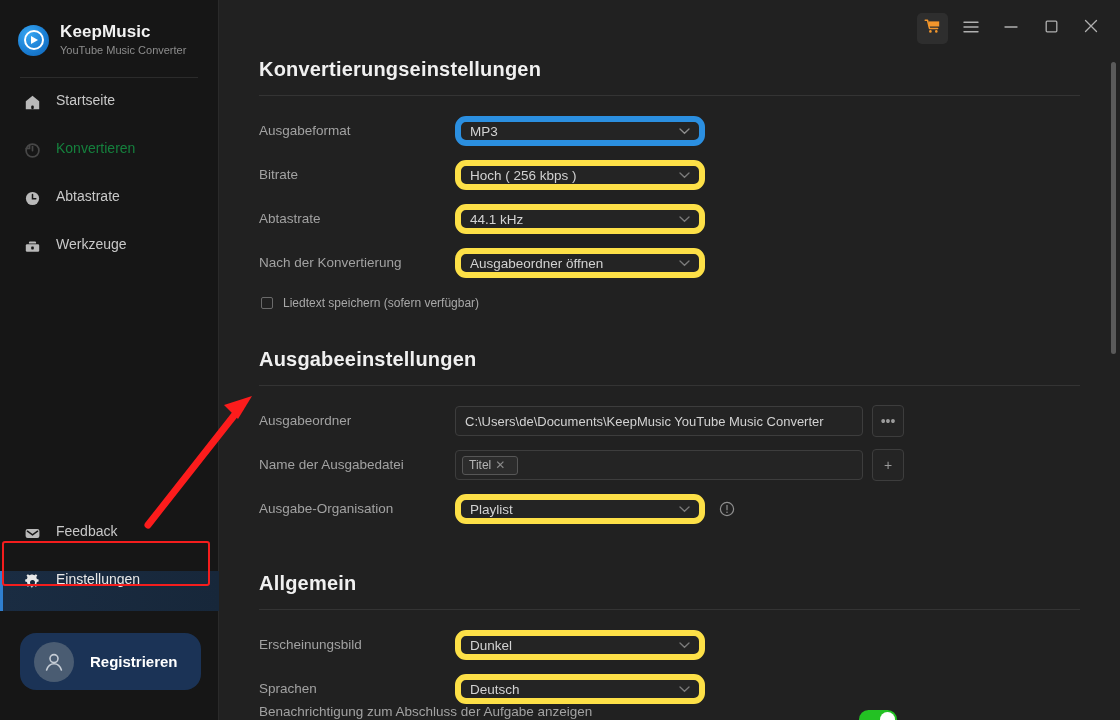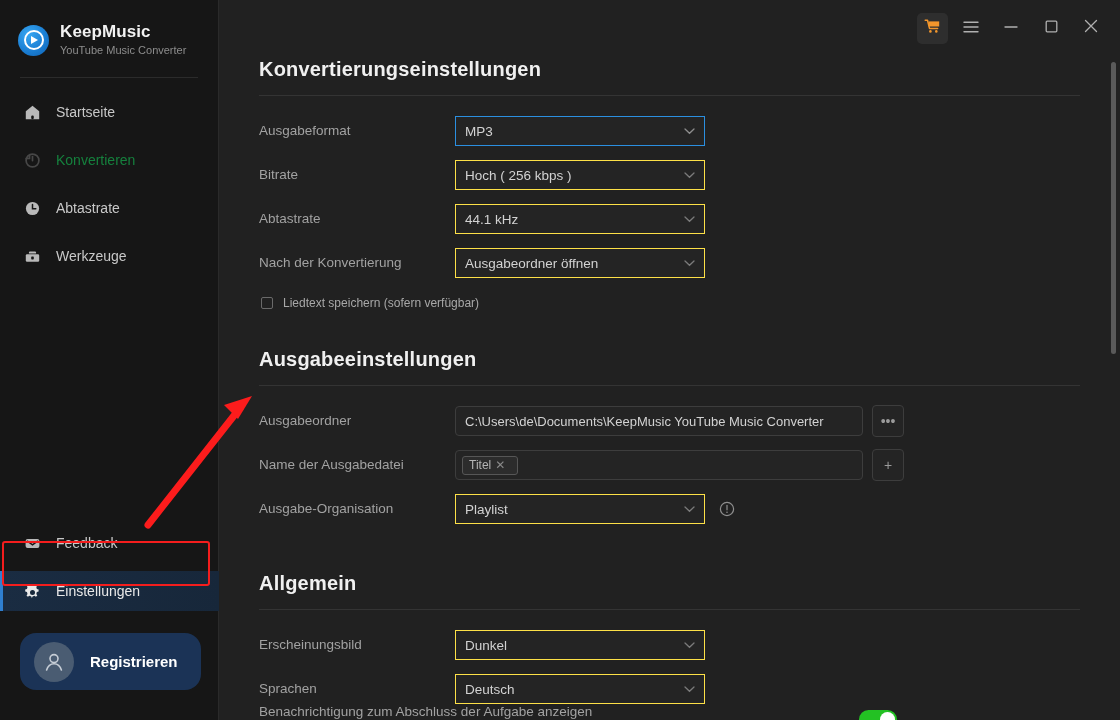--- a/index.html
+++ b/index.html
@@ -35,21 +35,21 @@
     border-top:4.5px solid transparent;border-bottom:4.5px solid transparent;
     margin-left:2px;
   }
   .brand-txt{margin-left:11px;}
   .brand-title{font-size:17px;font-weight:bold;color:#f2f2f2;line-height:19px;letter-spacing:.1px;}
   .brand-sub{font-size:11px;color:#8d8d8d;line-height:15px;margin-top:2px;}
   .sb-divider{height:1px;background:#2b2b2b;margin:19px 20px 0 20px;}
 
   .nav{margin-top:14px;}
   .nav-item{
-    height:40px;display:flex;align-items:center;
+    height:40px;display:flex;
     padding-left:22px;box-sizing:border-box;
     margin-bottom:8px;position:relative;
   }
   .nav-ico{width:21px;height:21px;flex:0 0 21px;display:flex;align-items:center;justify-content:center;margin-right:13px;}
   .nav-ico svg{display:block;}
   .nav-label{font-size:14px;color:#c8c8c8;line-height:16px;}
   .nav-item.dim .nav-label{color:#15803d;}
 
   .bottom-nav{position:absolute;left:0;bottom:0;width:219px;}
   .nav-item.active{
@@ -97,21 +97,21 @@
     margin:0 0 14px 0;
   }
   .hr{height:1px;background:#343434;margin-bottom:20px;}
   .sec-gap{height:34px;}
 
   .row{display:flex;align-items:center;height:30px;margin-bottom:14px;}
   .row-label{
     width:196px;flex:0 0 196px;font-size:13.5px;color:#a2a2a2;line-height:16px;
   }
   .select{
-    height:30px;border:1px solid #fde047;border-radius:0;background:#242424;
+    height:30px;border:6px solid #fde047;border-radius:11px;background:#242424;
     display:flex;align-items:center;padding:0 9px;box-sizing:border-box;
     font-size:13.5px;color:#d2d2d2;position:relative;
   }
   .select.w250{width:250px;flex:0 0 250px;}
   .select.focused{border-color:#2b8fe0;}
   .chev{position:absolute;right:9px;top:50%;transform:translateY(-55%);}
 
   .checkrow{display:flex;align-items:center;height:22px;margin:6px 0 0 2px;}
   .checkbox{
     width:12px;height:12px;border:1px solid #6a6a6a;border-radius:2px;

